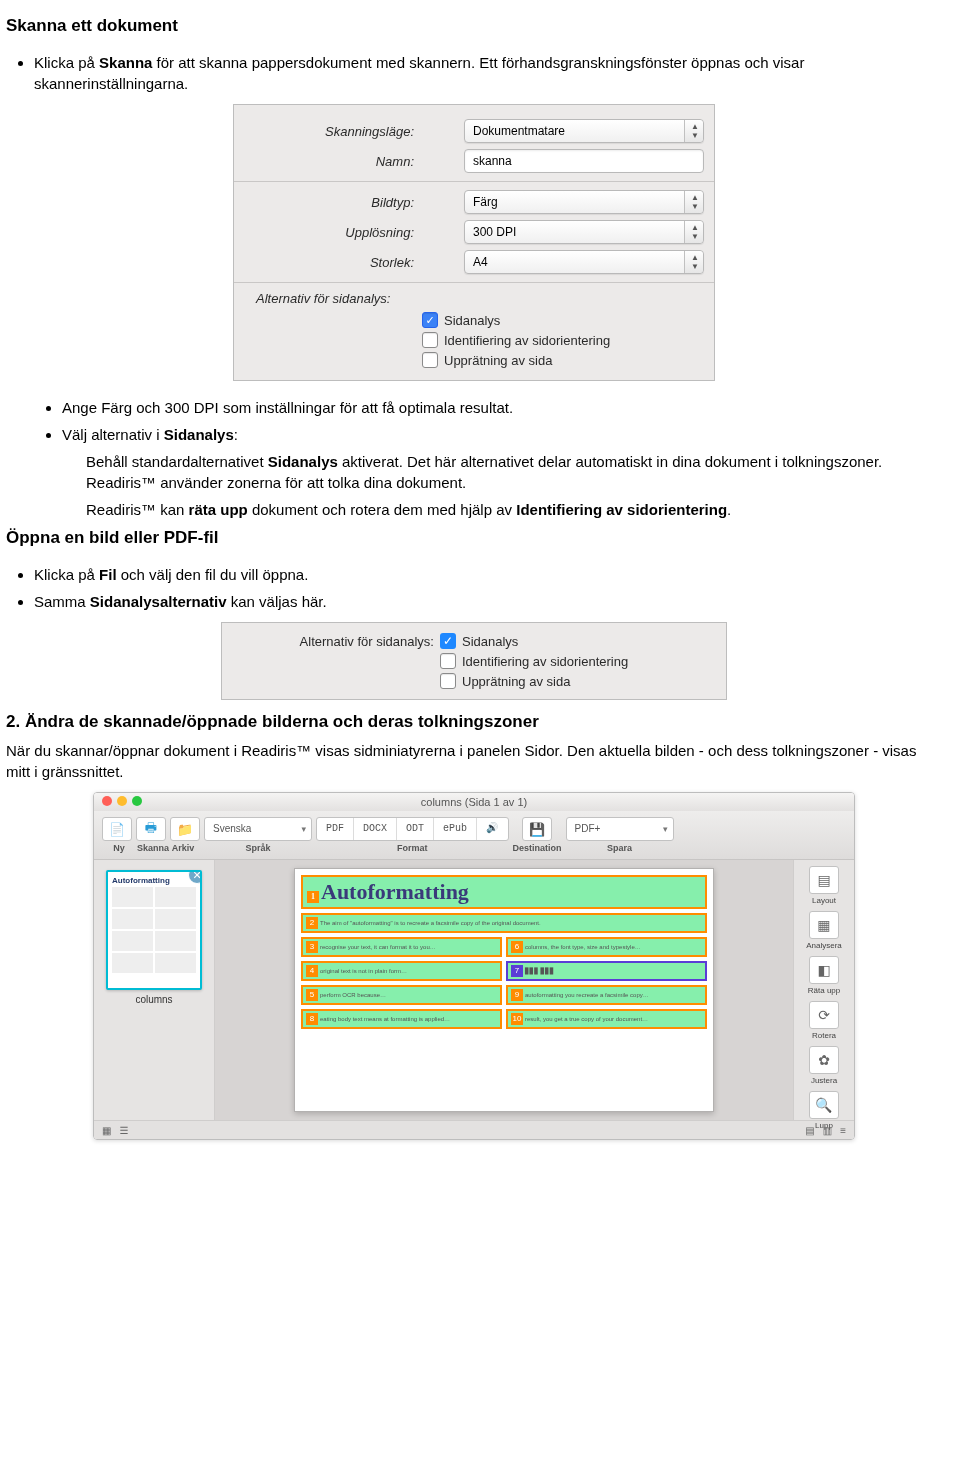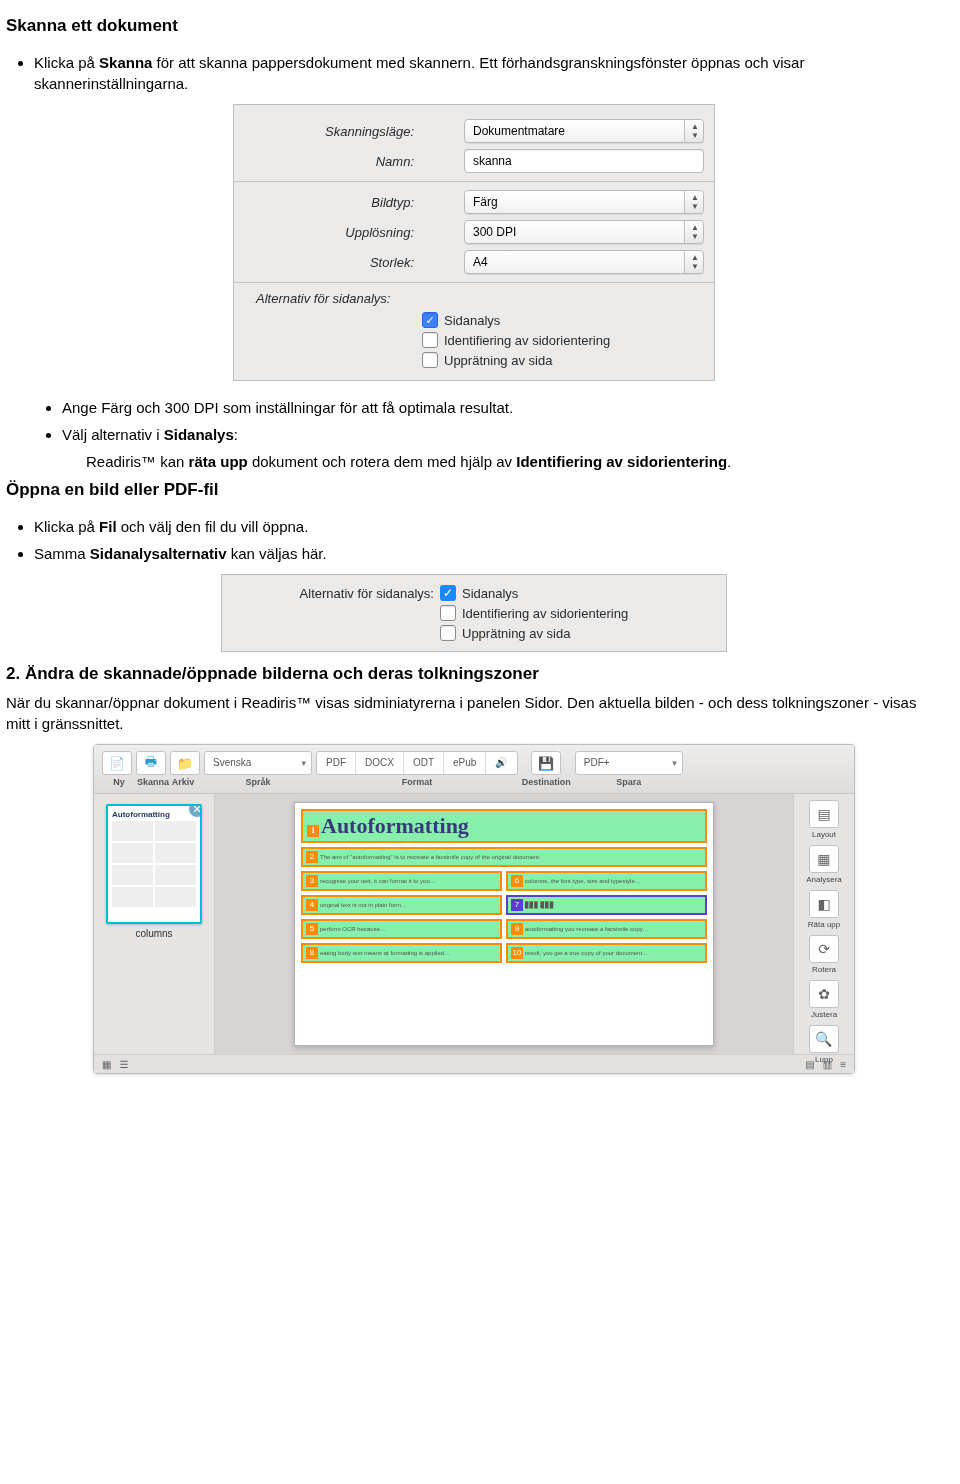--- a/index.html
+++ b/index.html
@@ -66,21 +66,21 @@
               font-size:11px; color:#555; text-align:center; line-height:18px; }
   .trafficlights { position:absolute; left:8px; top:3px; display:flex; gap:5px; }
   .dot { width:10px; height:10px; border-radius:50%; }
   .red{background:#ff5f57;} .yel{background:#febc2e;} .grn{background:#28c840;}
   .toolbar { display:flex; align-items:center; gap:4px; padding:6px 8px;
              background:linear-gradient(#eeedec,#dedcdb); border-bottom:1px solid #c7c5c4; }
   .tb-icon { width:28px; height:22px; background:#fff; border:1px solid #c2c2c2; border-radius:3px;
              display:flex; align-items:center; justify-content:center; font-size:13px; color:#555; }
   .tb-pill { height:22px; background:#fff; border:1px solid #c2c2c2; border-radius:3px; display:flex; overflow:hidden;
              font-size:10px; color:#555; }
-  .tb-pill span { padding:0 9px; line-height:22px; border-right:1px solid #dcdcdc; }
+  .tb-pill span { padding:0 9px; line-height:22px; border-right:1px solid #dcdcdc;font-family:Liberation Mono, monospace; }
   .tb-pill span:last-child { border-right:none; }
   .tb-label { font-size:9px; color:#555; margin-top:2px; text-align:center;font-weight:bold; }
   .tb-col { display:flex; flex-direction:column; align-items:center; }
   .tb-sel { height:22px; min-width:82px; background:#fff; border:1px solid #c2c2c2; border-radius:3px;
             font-size:10px; line-height:22px; padding:0 16px 0 8px; position:relative; color:#555; }
   .tb-sel::after { content:"▾"; position:absolute; right:5px; top:0; font-size:9px; color:#777; }
   .spacer { flex:1; }
   .app-body { display:flex; height:260px; }
   .thumb-col { width:120px; background:#e6e4e3; display:flex; flex-direction:column; align-items:center;
                padding:10px 0; gap:4px; border-right:1px solid #cfcdcc; }
@@ -173,20 +173,23 @@
       <span class="macbox"></span>
       <span>Upprätning av sida</span>
     </div>
 </div>
 
 <ul class="doc-list" style="margin-left:56px;">
   <li>Ange Färg och 300 DPI som inställningar för att få optimala resultat.</li>
   <li>
     <span>Välj alternativ i </span><span class="bold">Sidanalys</span><span>:</span>
     <p class="para subblock" style="margin-left:24px;">
+      <span>Behåll standardalternativet </span><span class="bold">Sidanalys</span><span> aktiverat. Det här alternativet delar automatiskt in dina dokument i tolkningszoner. Readiris™ använder zonerna för att tolka dina dokument.</span>
+    </p>
+    <p class="para subblock" style="margin-left:24px;">
       <span>Readiris™ kan </span><span class="bold">räta upp</span><span> dokument och rotera dem med hjälp av </span><span class="bold">Identifiering av sidorientering</span><span>.</span>
     </p>
   </li>
 </ul>
 
 <h2 class="section-title">Öppna en bild eller PDF-fil</h2>
 <ul class="doc-list">
   <li>
     <span>Klicka på </span><span class="bold">Fil</span><span> och välj den fil du vill öppna.</span>
   </li>
@@ -210,20 +213,28 @@
       <span class="lead"></span>
       <span class="macbox"></span>
       <span>Upprätning av sida</span>
     </div>
 </div>
 
 <h2 class="section-title">2. Ändra de skannade/öppnade bilderna och deras tolkningszoner</h2>
 <p class="para">När du skannar/öppnar dokument i Readiris™ visas sidminiatyrerna i panelen Sidor. Den aktuella bilden - och dess tolkningszoner - visas mitt i gränssnittet.</p>
 
 <div class="fig fig3">
+  <div class="titlebar">
+    <div class="trafficlights">
+      <div class="dot red"></div>
+      <div class="dot yel"></div>
+      <div class="dot grn"></div>
+    </div>
+    <span>columns (Sida 1 av 1)</span>
+  </div>
 
   <div class="toolbar">
     <div class="tb-col">
       <div style="display:flex; gap:4px;">
         <div class="tb-icon">📄</div>
         <div class="tb-icon" style="color:#279bd6;">🖶</div>
         <div class="tb-icon" style="color:#279bd6;">📁</div>
       </div>
       <div style="display:flex; gap:4px;">
         <span class="tb-label" style="width:28px;">Ny</span>

